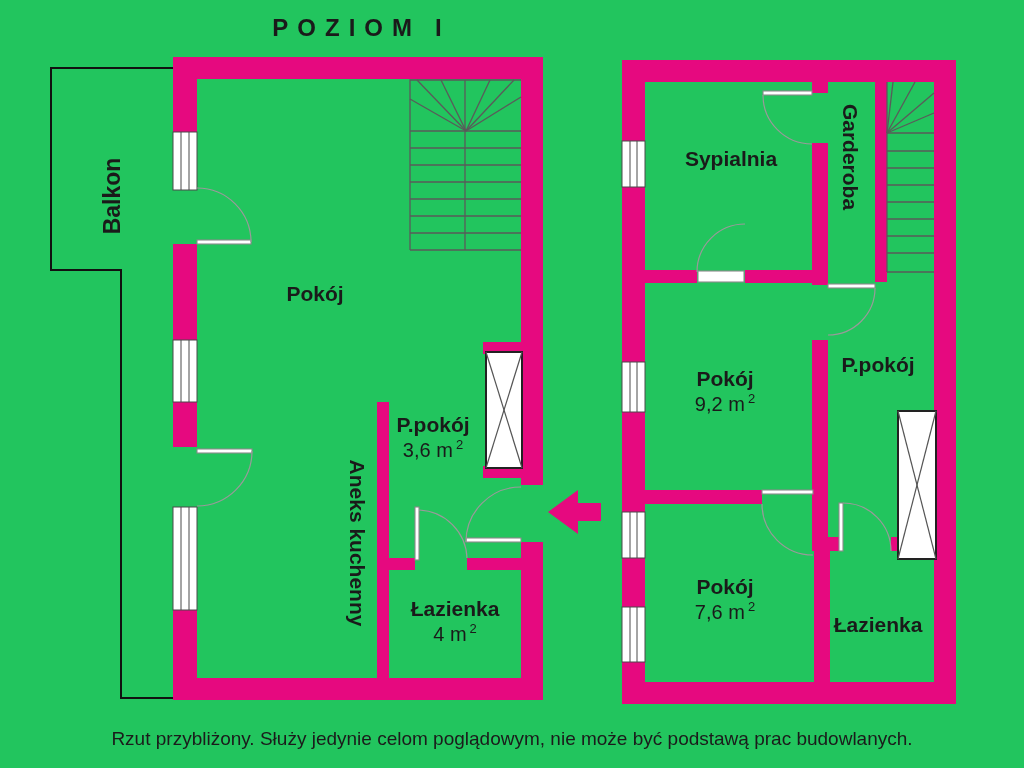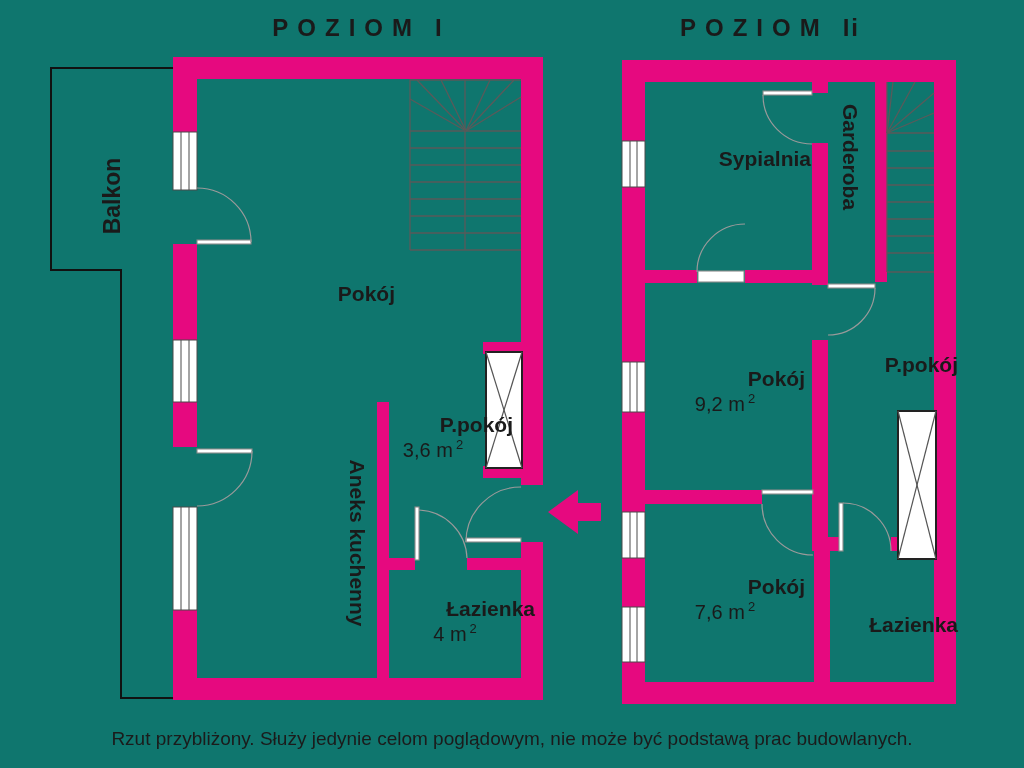--- a/index.html
+++ b/index.html
@@ -1,35 +1,35 @@
 <!DOCTYPE html>
 <html style="--wall: #E6097F; --ink: #1a1a1a;"><head>
 <meta charset="utf-8">
 <style>
   :root { --wall:#E6097F; --ink:#1a1a1a; }
   html,body { margin:0; padding:0; background:#ffffff; }
   #stage {
-    position:relative; width:1024px; height:768px; background:#0f766e;
+    position:relative; width:1024px; height:768px; background:#22c55e;
     font-family:"Liberation Sans", sans-serif; color:var(--ink);
     overflow:hidden;
   }
   #plan-svg { position:absolute; left:0; top:0; }
   .w { fill:var(--wall); }
   .win { fill:#ffffff; stroke:#4a4a4a; stroke-width:1; }
   .winline { stroke:#4a4a4a; stroke-width:1; }
   .stair { stroke:#5a5a5a; stroke-width:1.3; fill:none; }
   .arc { stroke:#9a9a9a; stroke-width:1.2; fill:none; }
   .leaf { fill:#ffffff; stroke:#8a8a8a; stroke-width:1.1; }
   .xbox { fill:#ffffff; stroke:#222222; stroke-width:2; }
   .xline { stroke:#555555; stroke-width:1.2; }
   .balk { fill:none; stroke:#111111; stroke-width:2; }
   .lbl { position:absolute; text-align:center; color:var(--ink); }
   .title { top:14px; width:300px; font-size:24px; font-weight:bold; letter-spacing:9px; white-space:nowrap; }
   .title .num { margin-left:14px; letter-spacing:2px; }
-  .room-name { font-size:21px; font-weight:bold; line-height:27px; white-space:nowrap;text-align:right; }
+  .room-name { font-size:21px; font-weight:bold; line-height:27px; white-space:nowrap; }
   .room-area { font-size:20px; line-height:24px; white-space:nowrap; }
   .room-area .sup { font-size:13px; position:relative; top:-8px; margin-left:3px; }
   .rot { white-space:nowrap; font-weight:bold; }
   .rot-cw  { transform:rotate(90deg); }
   .rot-ccw { transform:rotate(-90deg); }
   #balkon-label   { left:42px;  top:183px; width:140px; height:26px; font-size:23px; }
   #aneks-label    { left:217px; top:531px; width:280px; height:24px; font-size:21px; }
   #garderoba-label{ left:750px; top:145px; width:200px; height:24px; font-size:21px; }
   #footer-note { left:0; right:0; top:728px; font-size:19px; color:#1b1b1b; }
 </style>
@@ -181,23 +181,20 @@
     </g>
 
     <g>
       <path class="w" d="M 548 512 L 578 490 L 578 503 L 601 503 L 601 521 L 578 521 L 578 534 Z"></path>
     </g>
   </svg>
 
   <div class="lbl title" style="left:208px;">
     <span>POZIOM</span><span class="num">I</span>
   </div>
-  <div class="lbl title" style="left:620px;">
-    <span>POZIOM</span><span class="num">Ii</span>
-  </div>
 
   <div id="balkon-label" class="lbl rot rot-ccw">Balkon</div>
   <div id="aneks-label" class="lbl rot rot-cw">Aneks kuchenny</div>
   <div id="garderoba-label" class="lbl rot rot-cw">Garderoba</div>
 
   <div class="lbl" style="left:235px; top:280px; width:160px;">
     <div class="room-name">Pokój</div>
   </div>
 
   <div class="lbl" style="left:353px; top:411px; width:160px;">

